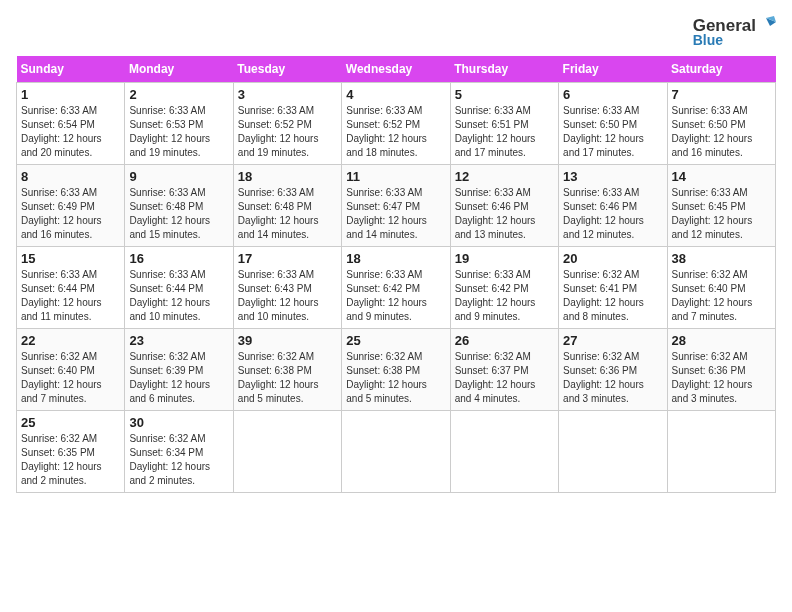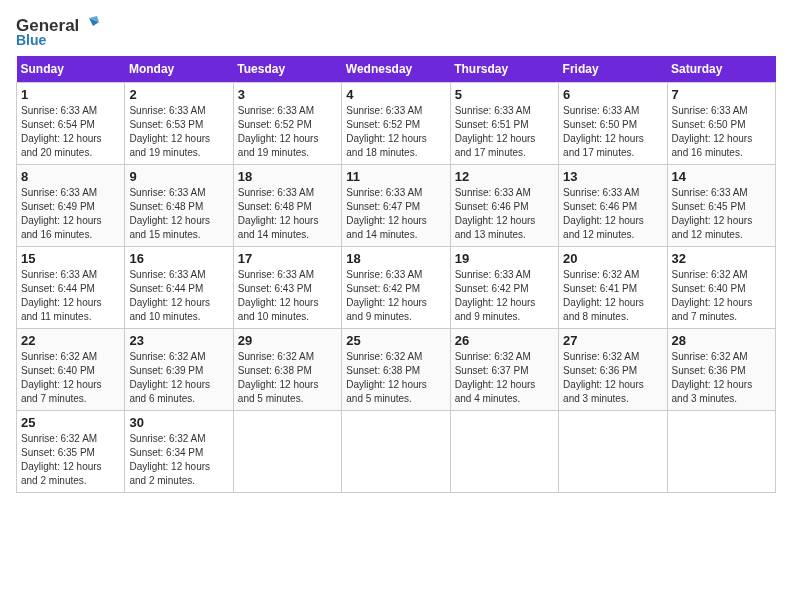--- a/index.html
+++ b/index.html
@@ -5,21 +5,21 @@
     * { box-sizing: border-box; margin: 0; padding: 0; }
     body {
       font-family: Arial, sans-serif;
       background: #fff;
       width: 792px;
       min-height: 612px;
       padding: 16px;
     }
     .header {
       display: flex;
-      justify-content: flex-start;
+      justify-content: flex-end;
       align-items: flex-start;
       margin-bottom: 8px;
     }
     .logo {
       display: flex;
       align-items: center;
       gap: 4px;
     }
     .title-area {
       text-align: right;
@@ -32,21 +32,21 @@
     .location {
       font-size: 14px;
       color: #555;
     }
     table {
       width: 100%;
       border-collapse: collapse;
       font-size: 10px;
     }
     th {
-      background: #6d28d9;
+      background: #d946ef;
       color: #fff;
       padding: 6px 4px;
       text-align: left;
       font-size: 12px;
       font-weight: bold;
     }
     td {
       border: 1px solid #ccc;
       vertical-align: top;
       padding: 4px;
@@ -249,21 +249,21 @@
 and 9 minutes.</div>
         </td>
         <td>
           <span class="day-num">20</span>
           <div class="day-info" style="white-space: pre-line;">Sunrise: 6:32 AM
 Sunset: 6:41 PM
 Daylight: 12 hours
 and 8 minutes.</div>
         </td>
         <td>
-          <span class="day-num">32</span>
+          <span class="day-num">38</span>
           <div class="day-info" style="white-space: pre-line;">Sunrise: 6:32 AM
 Sunset: 6:40 PM
 Daylight: 12 hours
 and 7 minutes.</div>
         </td>
       </tr>
       <tr>
         <td>
           <span class="day-num">22</span>
           <div class="day-info" style="white-space: pre-line;">Sunrise: 6:32 AM
@@ -272,21 +272,21 @@
 and 7 minutes.</div>
         </td>
         <td>
           <span class="day-num">23</span>
           <div class="day-info" style="white-space: pre-line;">Sunrise: 6:32 AM
 Sunset: 6:39 PM
 Daylight: 12 hours
 and 6 minutes.</div>
         </td>
         <td>
-          <span class="day-num">29</span>
+          <span class="day-num">39</span>
           <div class="day-info" style="white-space: pre-line;">Sunrise: 6:32 AM
 Sunset: 6:38 PM
 Daylight: 12 hours
 and 5 minutes.</div>
         </td>
         <td>
           <span class="day-num">25</span>
           <div class="day-info" style="white-space: pre-line;">Sunrise: 6:32 AM
 Sunset: 6:38 PM
 Daylight: 12 hours

